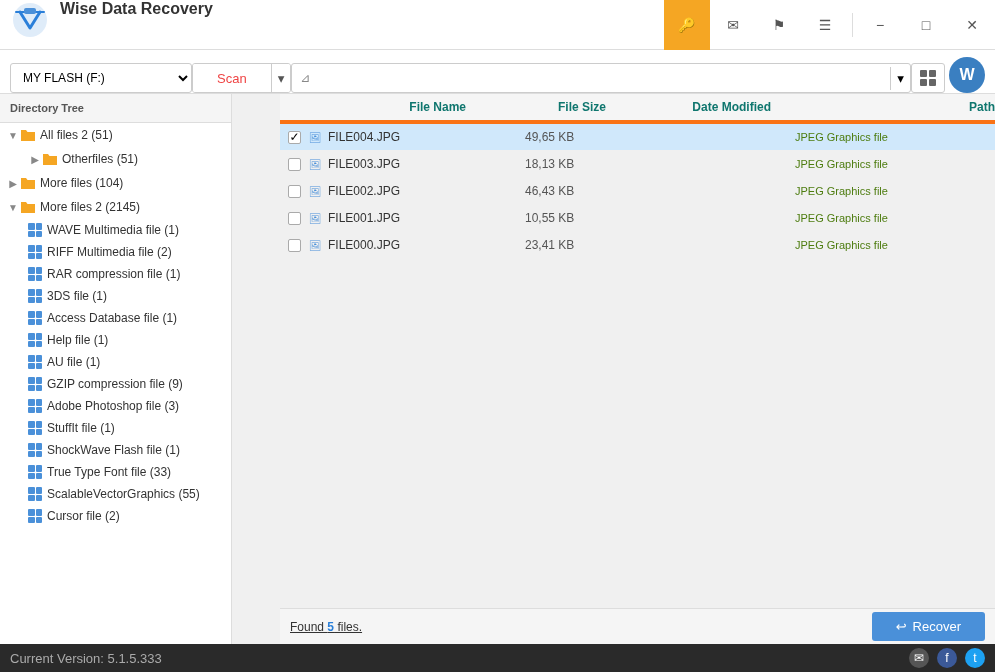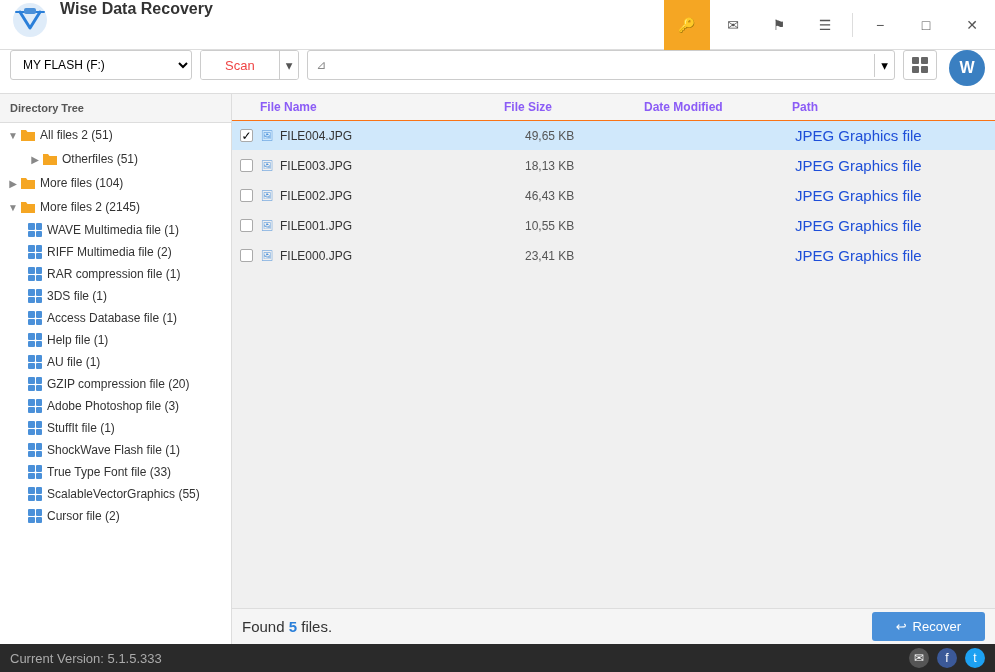--- a/index.html
+++ b/index.html
@@ -60,24 +60,23 @@
       border: none;
       background: none;
     }
     .tb-icon-btn.active { background: #f5a623; color: #fff; }
 
     
     .toolbar {
       background: #fff;
       height: 44px;
       display: flex;
-      align-items: flex-start;
+      align-items: flex-end;
       padding: 0 10px;
       border-bottom: 1px solid #ddd;
-      gap: 8px;
     }
     .drive-select-wrapper {
       display: flex;
       align-items: center;
       border: 1px solid #ccc;
       border-radius: 3px;
       overflow: hidden;
       height: 30px;
     }
     .drive-select {
@@ -163,20 +162,21 @@
       font-size: 16px;
       font-weight: bold;
       margin-left: 4px;
     }
 
     
     .main-content {
       display: flex;
       flex: 1;
       overflow: hidden;
+      gap: 48px;
     }
 
     
     .sidebar {
       width: 232px;
       background: #fff;
       border-right: 1px solid #ddd;
       overflow-y: auto;
       flex-shrink: 0;
     }
@@ -239,31 +239,32 @@
     
     .file-panel {
       flex: 1;
       display: flex;
       flex-direction: column;
       overflow: hidden;
     }
     .file-table-header {
       display: flex;
       background: #f5f5f5;
-      border-bottom: 1px solid #f97316;
+      border-bottom: 4px solid #f97316;
       padding: 6px 0;
       font-weight: 600;
-      color: #8b5cf6;
+      color: #0f766e;
       font-size: 12px;
+      text-align: right;
     }
     .col-check { width: 24px; padding-left: 8px; flex-shrink: 0; }
     .col-name { flex: 1; padding-left: 4px; }
     .col-size { width: 140px; }
-    .col-date { width: 148px; }
-    .col-path { width: 203px; }
+    .col-date { width: 165px; }
+    .col-path { width: 224px; }
     .file-rows {
       flex: 1;
       overflow-y: auto;
     }
     .file-row {
       display: flex;
       align-items: center;
       padding: 6px 0;
       border-bottom: 1px solid #f0f0f0;
       cursor: pointer;
@@ -286,33 +287,33 @@
       height: 14px;
       display: flex;
       align-items: center;
       justify-content: center;
       color: #4a90d9;
       font-size: 10px;
     }
     .file-name-text { font-size: 12px; color: #333; }
     .file-size { font-size: 12px; color: #555; width: 120px; }
     .file-date { font-size: 12px; color: #555; width: 150px; }
-    .file-path { font-size: 15px; color: #1d4ed8; width: 200px; }
+    .file-path { font-size: 11px; color: #4d7c0f; width: 200px; }
 
     
     .status-bar {
       background: #f5f5f5;
       border-top: 1px solid #ddd;
       height: 36px;
       display: flex;
       align-items: center;
       padding: 0 10px;
       justify-content: space-between;
     }
-    .found-text { font-size: 15px; color: #333; }
+    .found-text { font-size: 12px; color: #333; text-decoration: underline; }
     .found-count { color: #2a7fd9; font-weight: bold; }
     .recover-btn {
       background: #4a90d9;
       color: #fff;
       border: none;
       padding: 7px 24px;
       border-radius: 3px;
       font-size: 13px;
       cursor: pointer;
       display: flex;
@@ -490,21 +491,21 @@
           </div>
           <span class="tree-label">AU file (1)</span>
         </div>
         <div class="tree-sub-item">
           <div class="grid-icon">
             <div class="grid-icon-cell"></div>
             <div class="grid-icon-cell"></div>
             <div class="grid-icon-cell"></div>
             <div class="grid-icon-cell"></div>
           </div>
-          <span class="tree-label">GZIP compression file (20)</span>
+          <span class="tree-label">GZIP compression file (9)</span>
         </div>
         <div class="tree-sub-item">
           <div class="grid-icon">
             <div class="grid-icon-cell"></div>
             <div class="grid-icon-cell"></div>
             <div class="grid-icon-cell"></div>
             <div class="grid-icon-cell"></div>
           </div>
           <span class="tree-label">Adobe Photoshop file (3)</span>
         </div>

